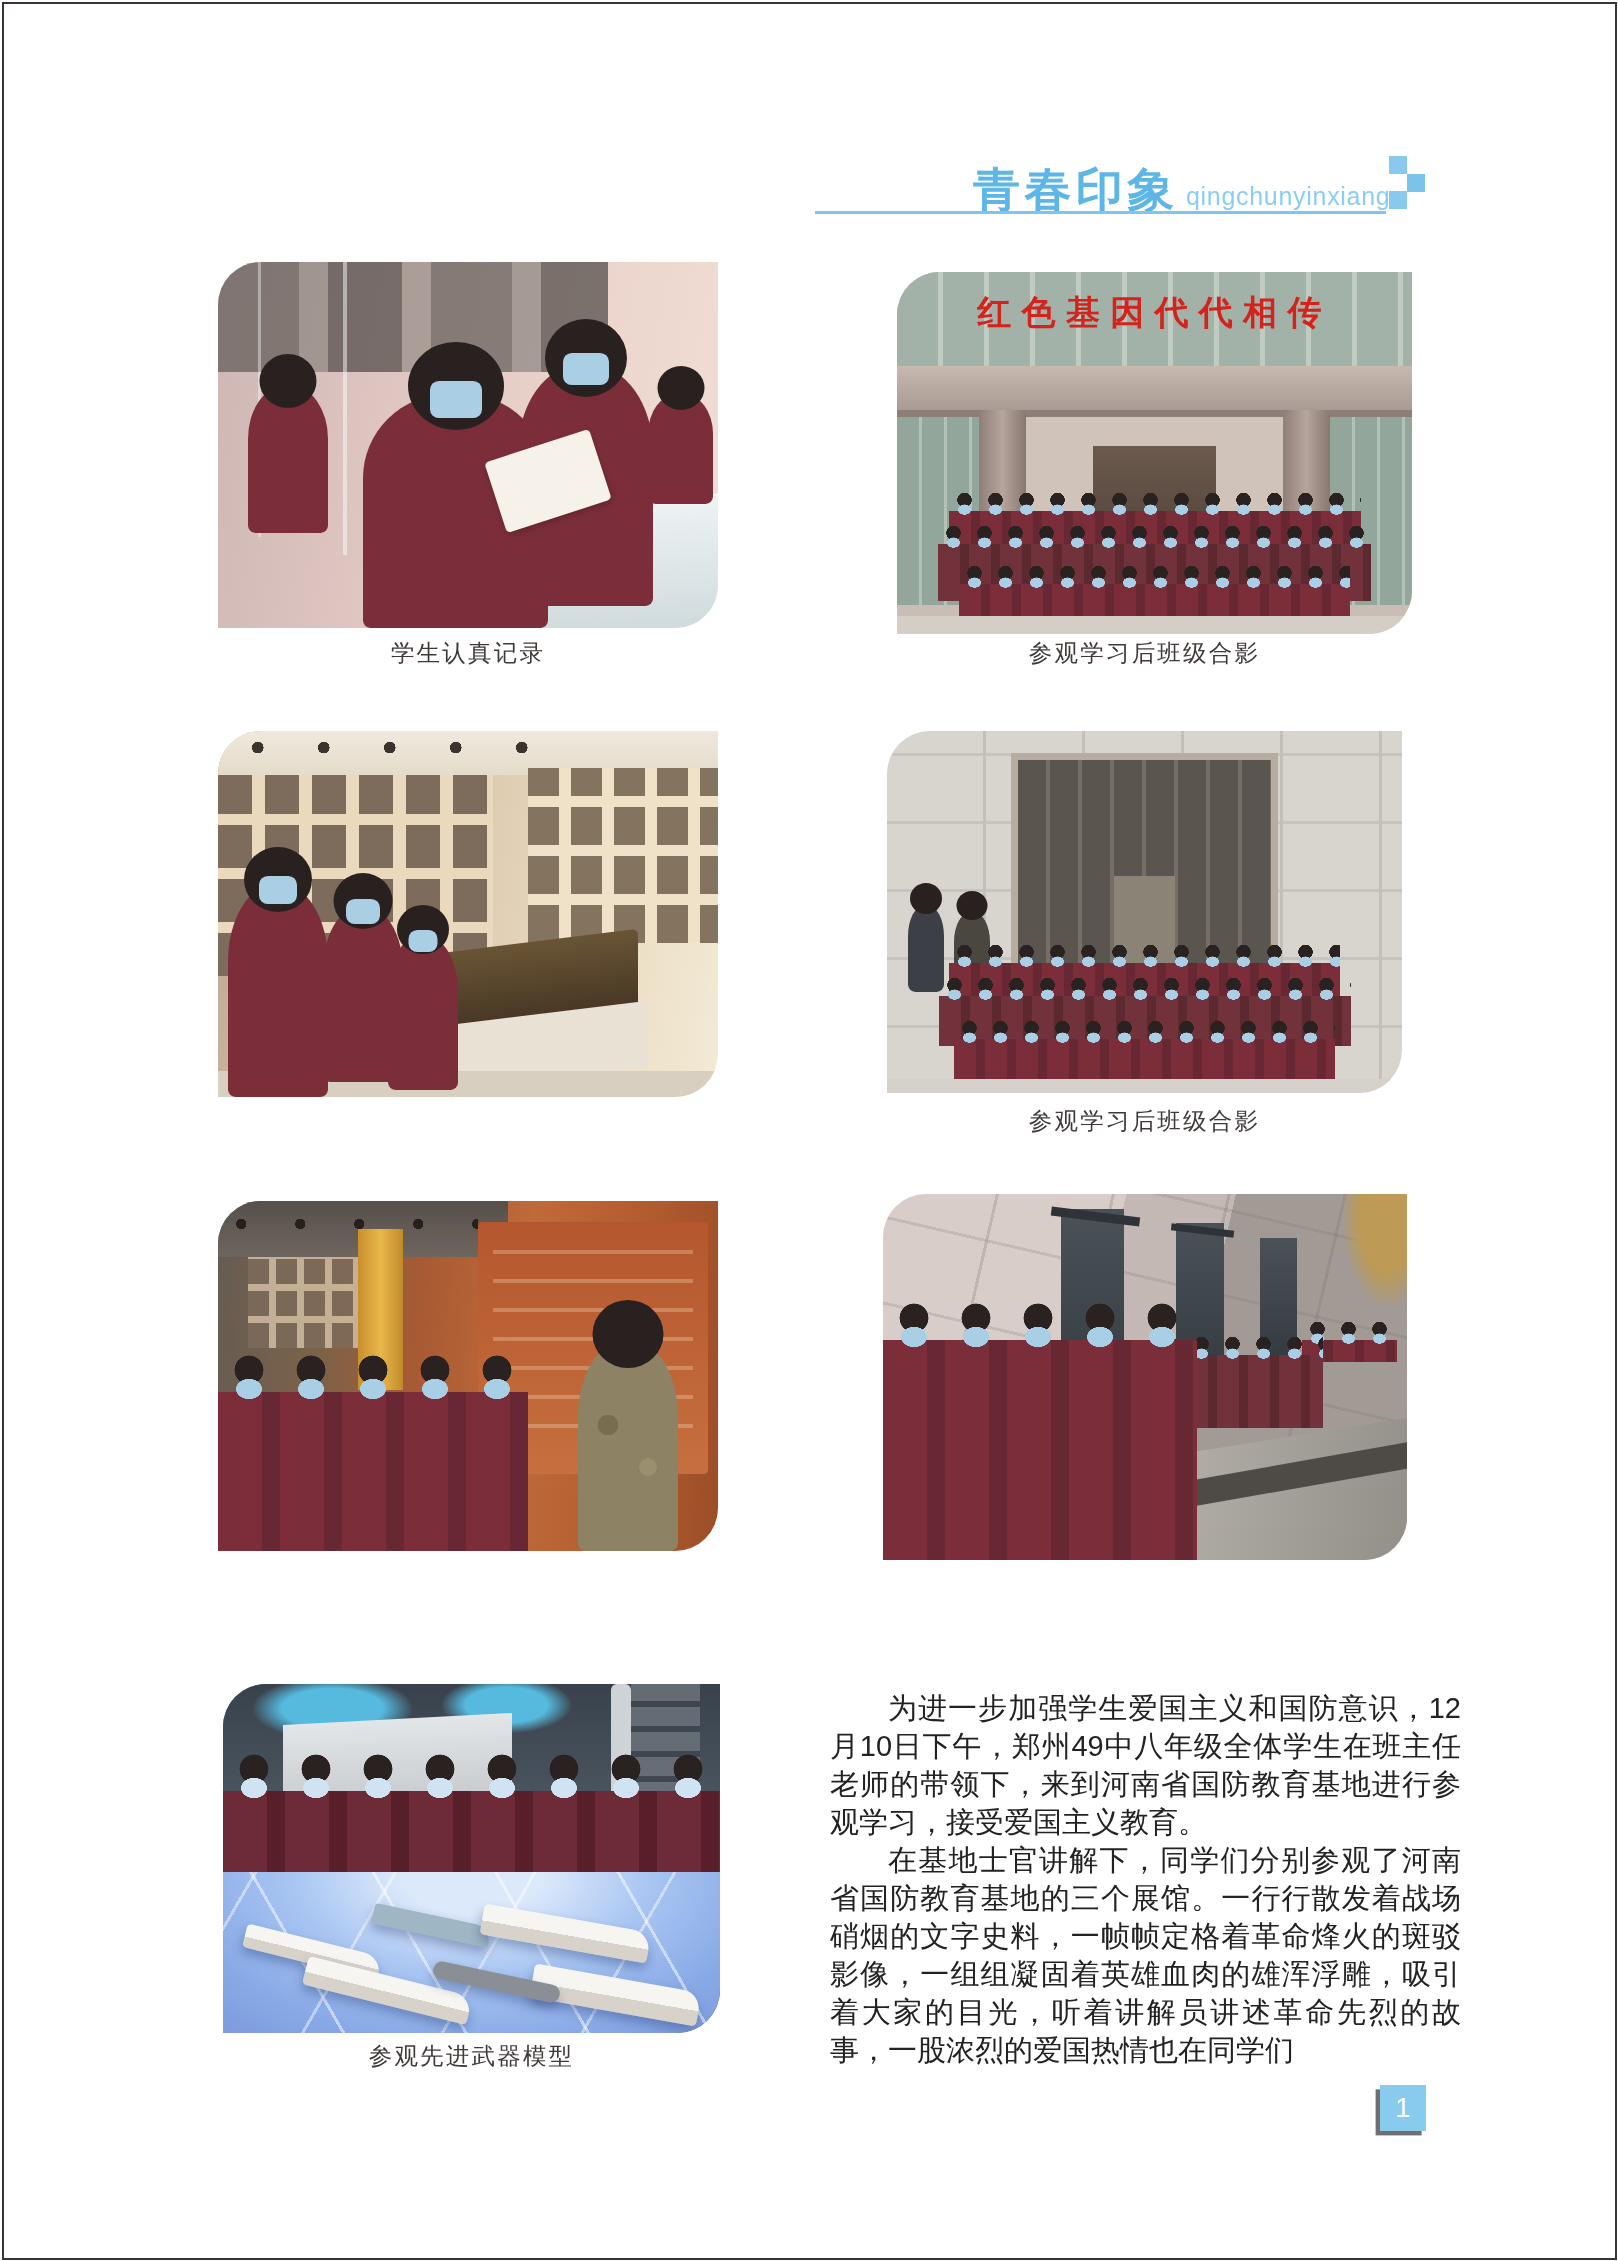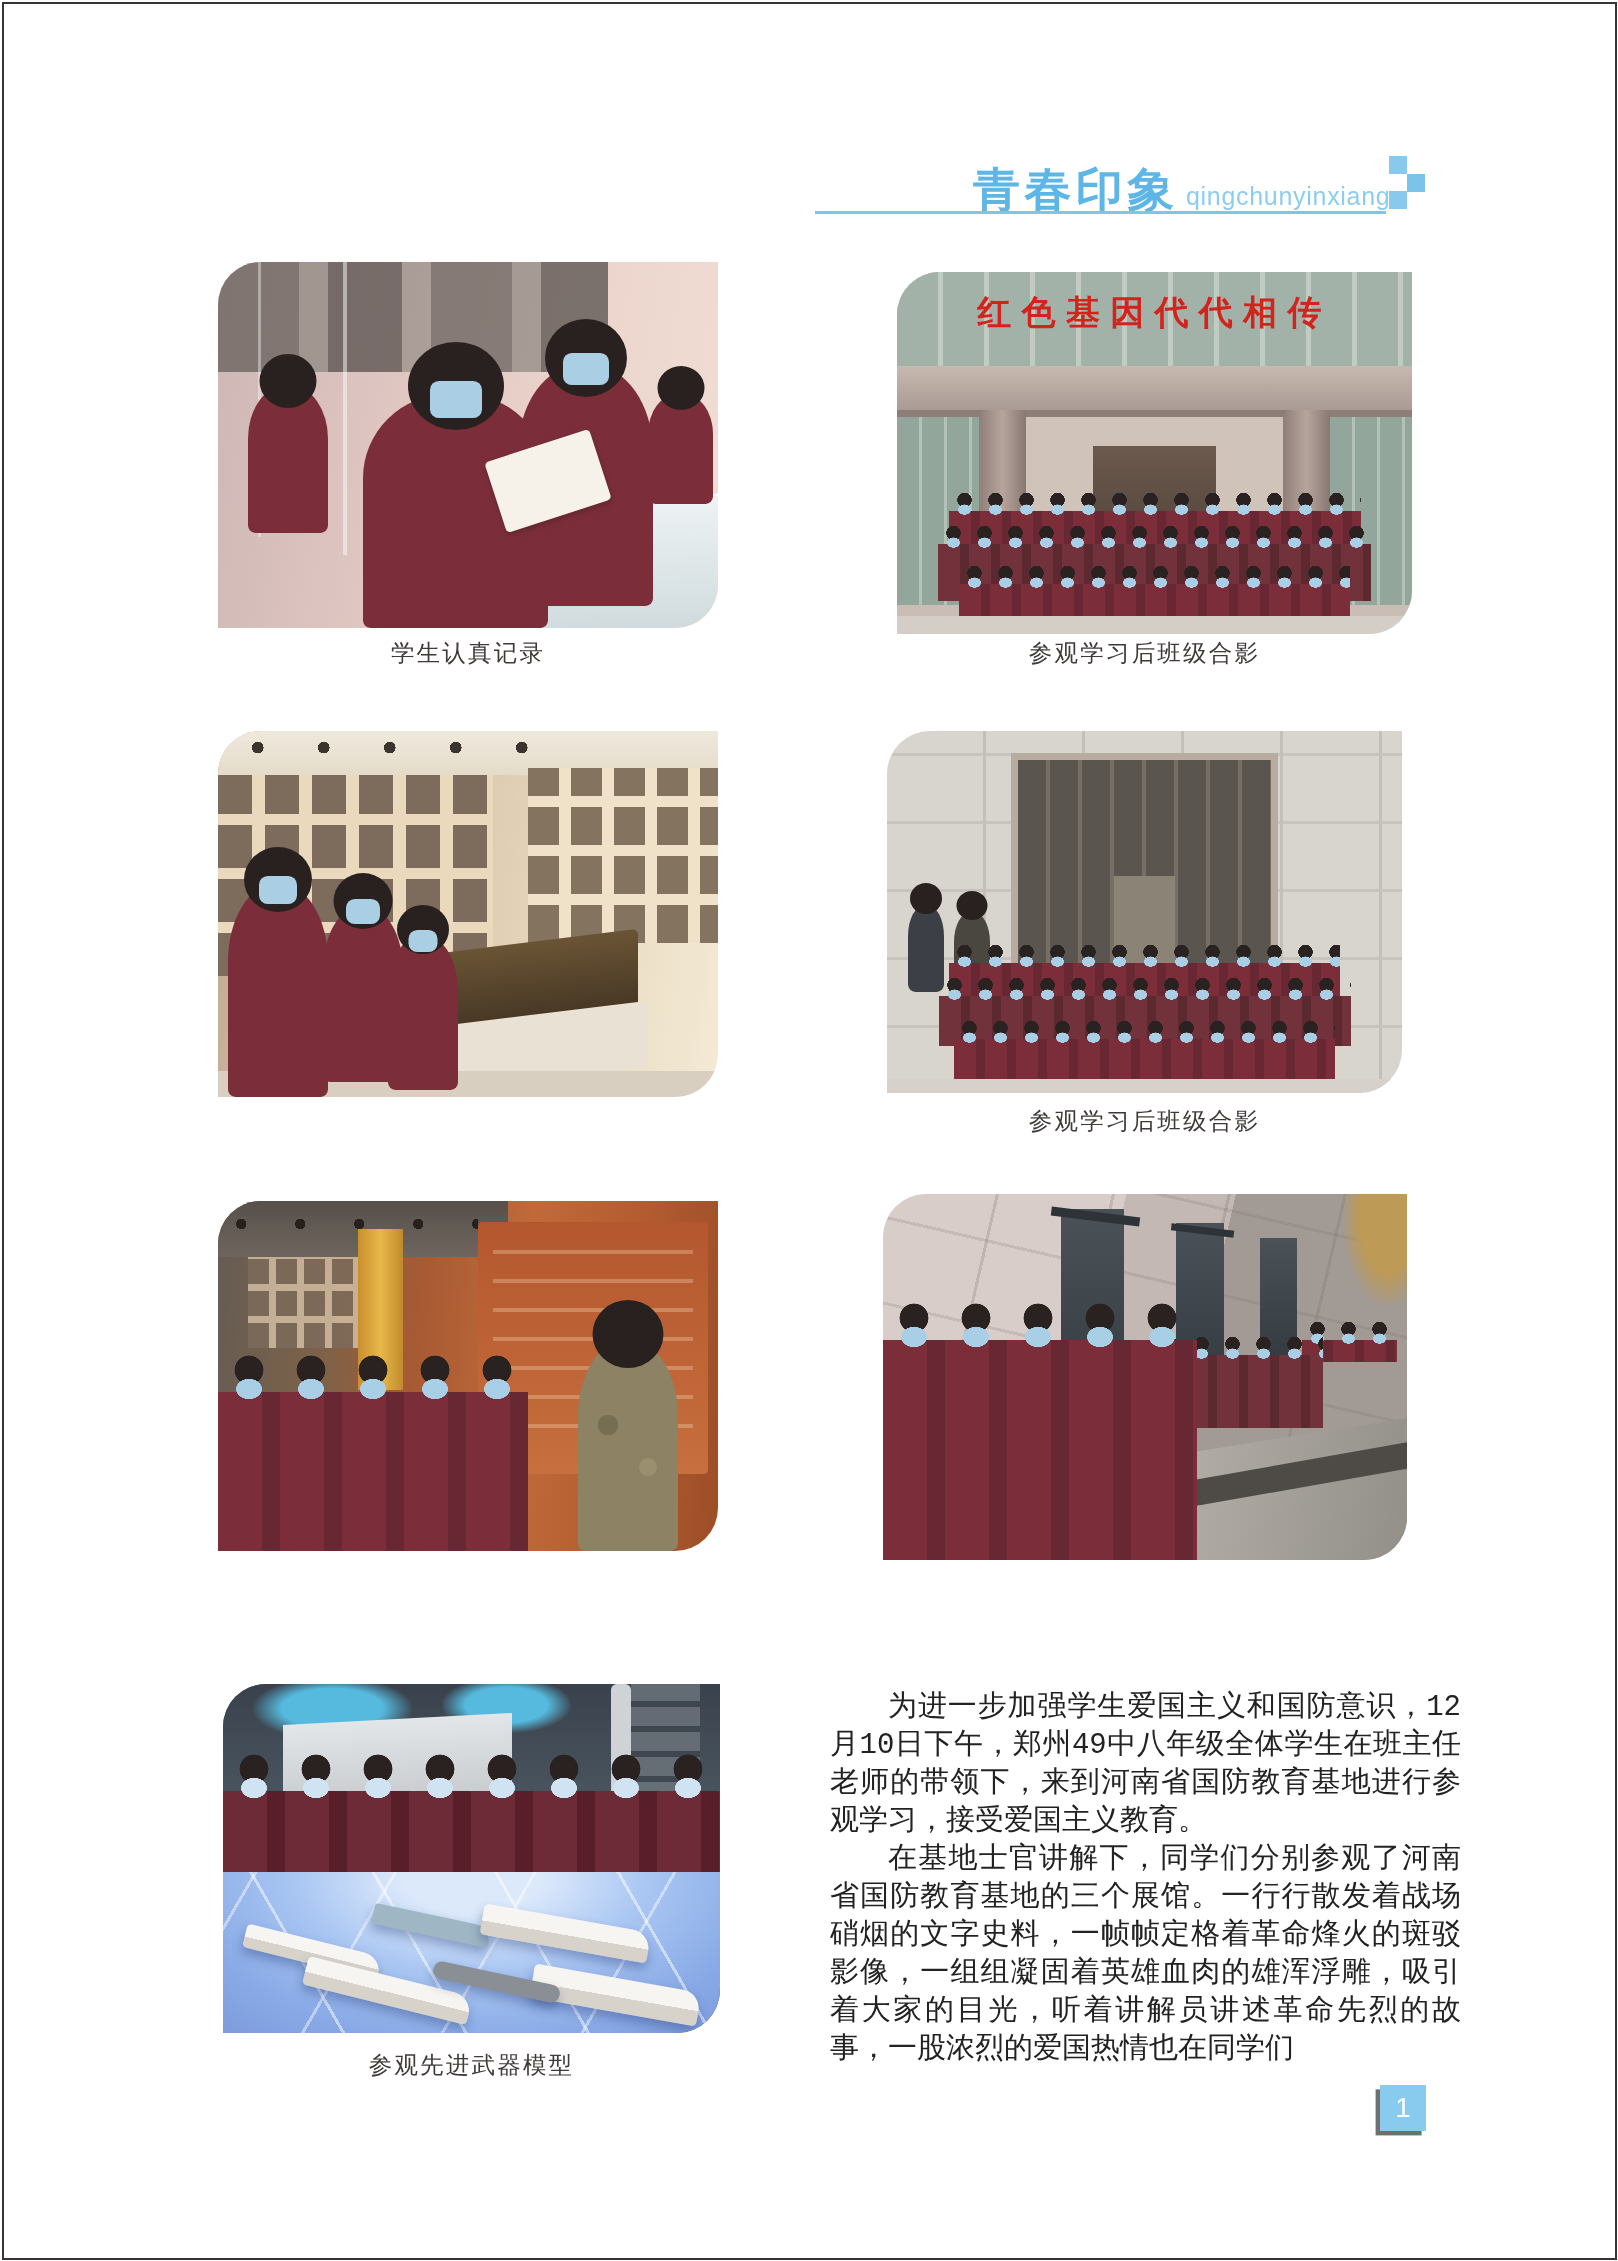--- a/index.html
+++ b/index.html
@@ -57,21 +57,21 @@
                        linear-gradient(103deg,#d8cdc9 0 40%,#c3b8b3 40% 58%,#a29a95 58% 100%);}
   .p7{background:#46505b;}
 
   .p2-banner{position:absolute;left:4%;top:5%;width:92%;text-align:center;font-size:34px;
              font-weight:bold;color:#d2231d;letter-spacing:10.3px;white-space:nowrap;}
 
   .ship{position:absolute;background:linear-gradient(#f7f5f1 0 55%,#d8d3ca 55% 100%);
         border-radius:4.4px 19px 4.4px 4.4px;box-shadow:0 5.9px 10.3px rgba(30,50,110,.35);}
 
   
-  .article{position:absolute;left:830px;top:1689px;width:631px;font-family:Liberation Mono, monospace;
+  .article{position:absolute;left:830px;top:1689px;width:631px;font-family:Liberation Sans, sans-serif;
            font-size:29px;line-height:38px;color:#222;text-align:justify;}
   .article p{margin:0;text-indent:2em;}
 
   
   .page-badge{position:absolute;left:1380px;top:2085px;width:46px;height:46px;background:#88cbee;
               color:#ffffff;font-size:28px;line-height:46px;text-align:center;
               box-shadow:-4.4px 4.4px 0 #6f6f6f;}
 </style>
 </head>
 <body>
@@ -205,21 +205,21 @@
     <div class="ship" style="left:16%;bottom:8%;width:34%;height:29px;transform:rotate(14deg);"></div>
     <div class="ship" style="left:30%;bottom:28%;width:24%;height:20.6px;transform:rotate(12deg);background:#9fb6c4;"></div>
     <div class="ship" style="left:52%;bottom:24%;width:34%;height:31px;transform:rotate(10deg);"></div>
     <div class="ship" style="left:62%;bottom:6%;width:34%;height:34px;transform:rotate(10deg);"></div>
     <div class="ship" style="left:42%;bottom:12%;width:26%;height:17.7px;transform:rotate(12deg);background:#8a8f96;border-radius:10.3px;"></div>
   </figure>
 
   <div class="caption" style="left:218px;top:637px;width:500px;">学生认真记录</div>
   <div class="caption" style="left:887px;top:637px;width:515px;">参观学习后班级合影</div>
   <div class="caption" style="left:887px;top:1105px;width:515px;">参观学习后班级合影</div>
-  <div class="caption" style="left:223px;top:2040px;width:497px;margin-top:9px;">参观先进武器模型</div>
+  <div class="caption" style="left:223px;top:2040px;width:497px;">参观先进武器模型</div>
 
   <div class="article">
     <p>为进一步加强学生爱国主义和国防意识，12月10日下午，郑州49中八年级全体学生在班主任老师的带领下，来到河南省国防教育基地进行参观学习，接受爱国主义教育。</p>
     <p>在基地士官讲解下，同学们分别参观了河南省国防教育基地的三个展馆。一行行散发着战场硝烟的文字史料，一帧帧定格着革命烽火的斑驳影像，一组组凝固着英雄血肉的雄浑浮雕，吸引着大家的目光，听着讲解员讲述革命先烈的故事，一股浓烈的爱国热情也在同学们</p>
   </div>
 
   <div class="page-badge">1</div>
 </div>
 
 

